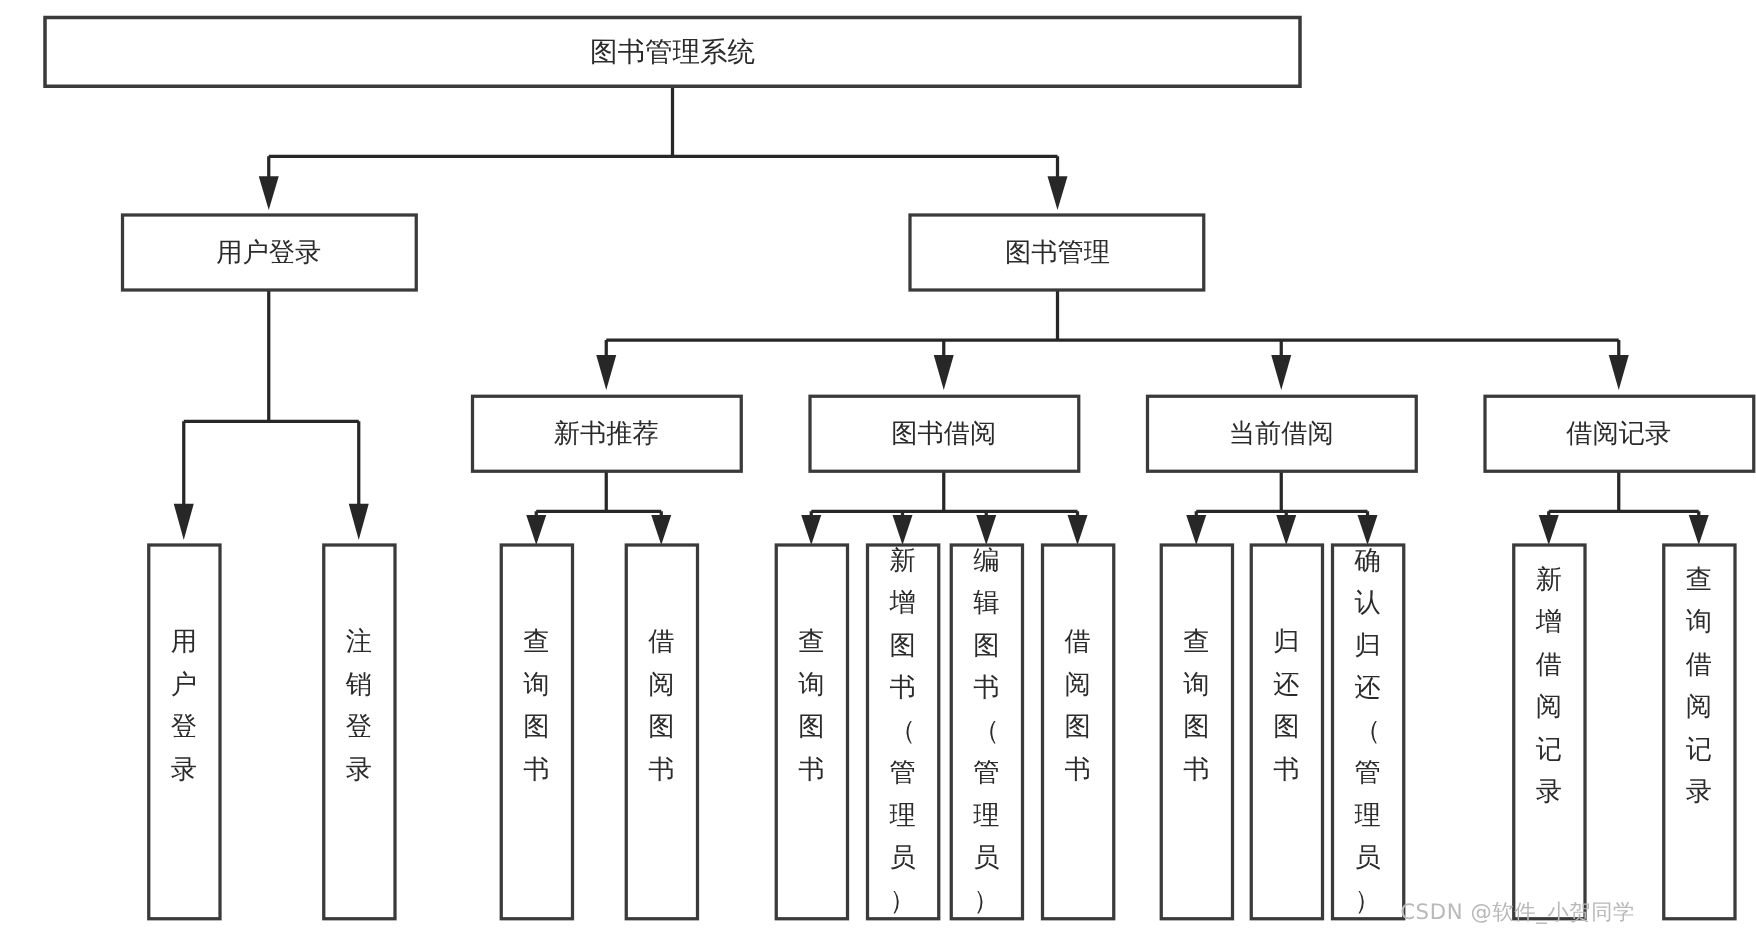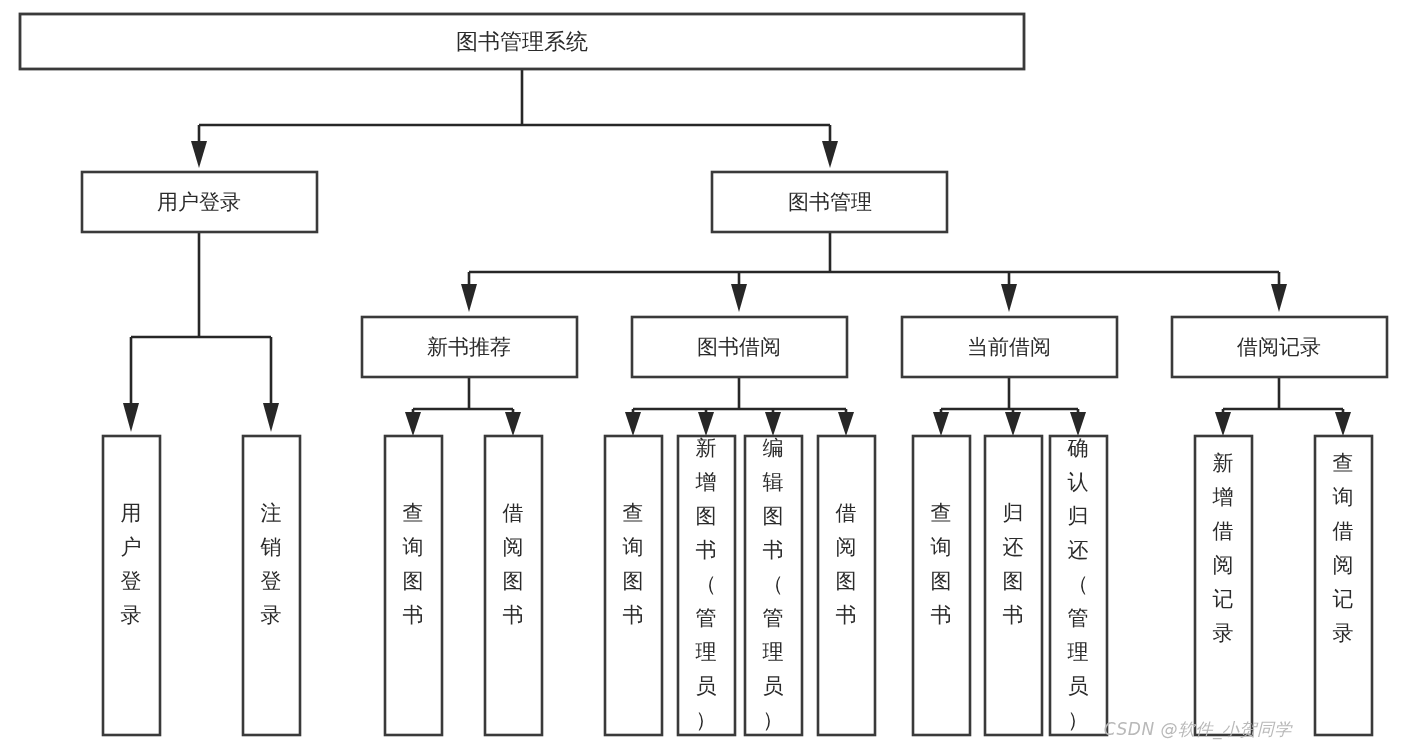--- a/index.html
+++ b/index.html
@@ -10,21 +10,21 @@
   }
   body {
     width: 1405px;
     height: 747px;
     overflow: hidden;
     font-family: "DejaVu Sans", "Liberation Sans", sans-serif;
     position: relative;
   }
   #diagram-root {
     position: absolute;
-    left: 0;
+    left: 16px;
     top: 0;
     width: 1304px;
     height: 747px;
   }
   svg.diagram {
     display: block;
     width: 1405px;
     height: 747px;
   }
   .node-box {
@@ -66,21 +66,20 @@
   .watermark {
     position: absolute;
     right: 12px;
     bottom: 6px;
     font-family: "DejaVu Sans", "Liberation Sans", sans-serif;
     font-size: 17px;
     color: #b9b9b9;
     letter-spacing: 0.5px;
     white-space: nowrap;
     pointer-events: none;
-    font-style: italic;
   }
 </style>
 </head>
 <body>
 
 <div id="diagram-root">
 
   <svg class="diagram" viewBox="0 0 1405 747" xmlns="http://www.w3.org/2000/svg">
 
     <g>

